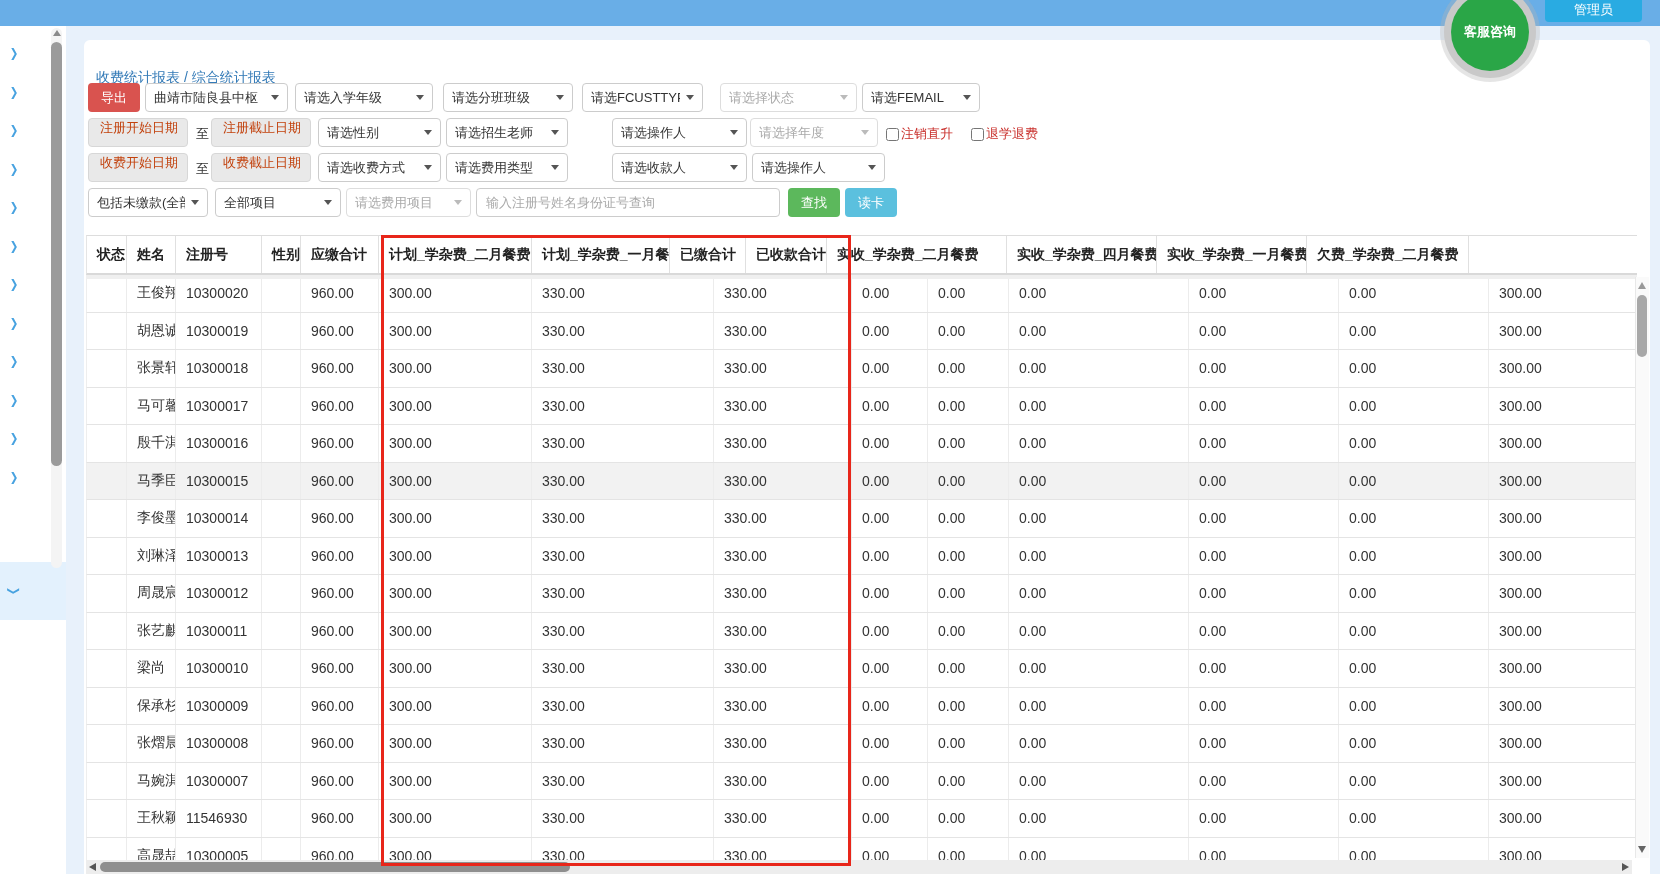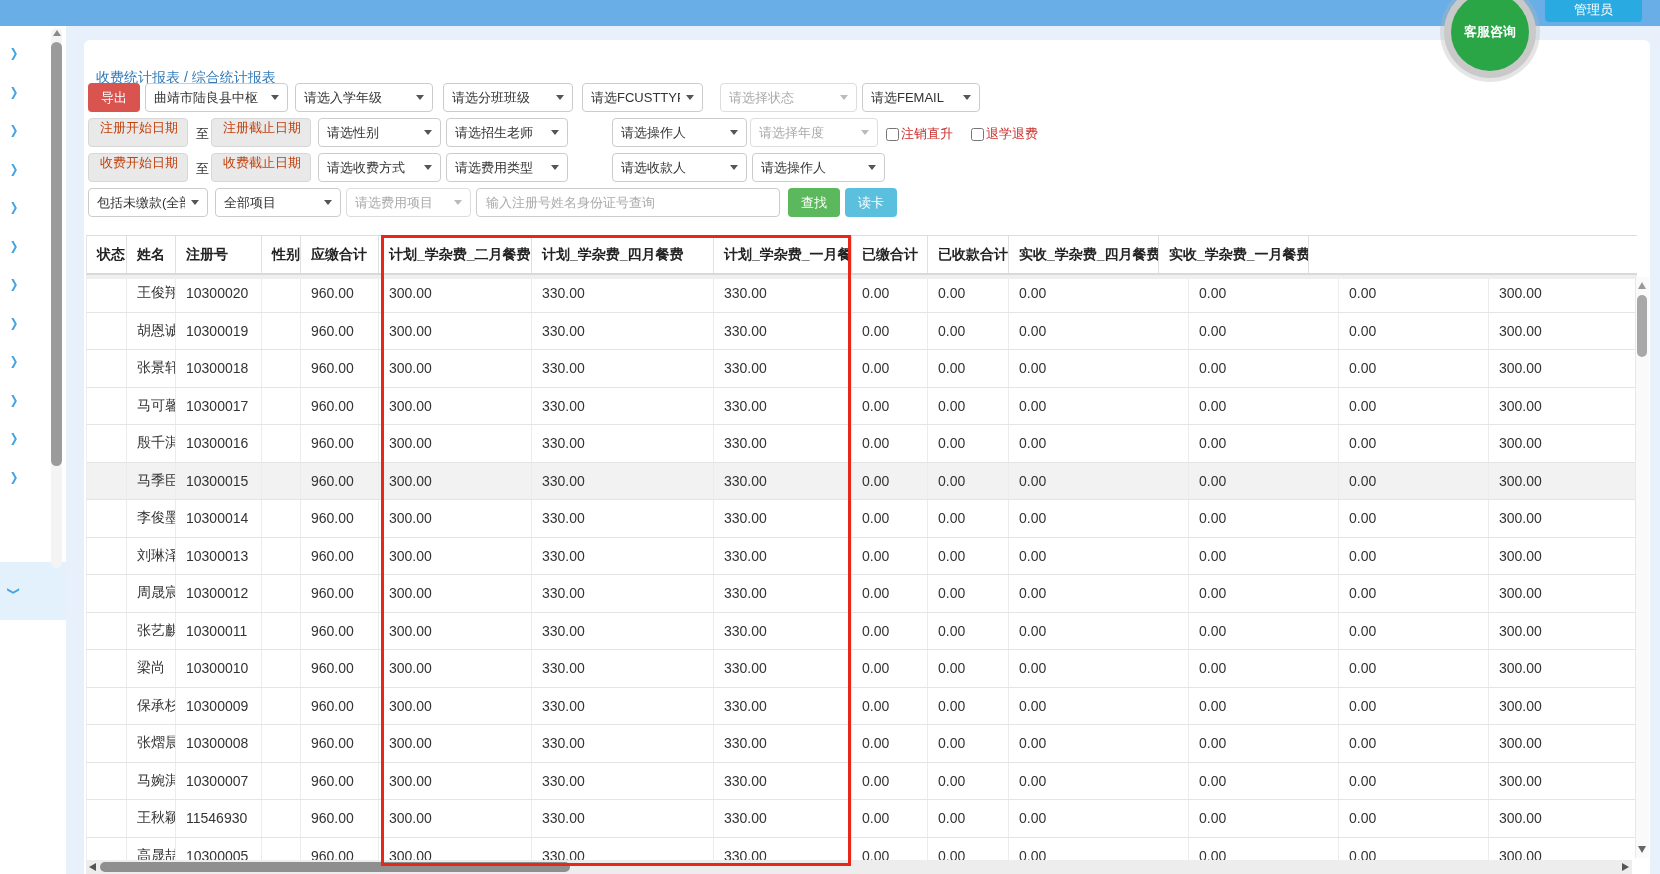--- a/index.html
+++ b/index.html
@@ -251,26 +251,27 @@
 <button class="btn" style="left:845px;top:188px;width:52px;background:#5bc0de;">读卡</button>
 
 <div id="table-clip" class="abs">
   <div id="thead">
       <div class="th" style="width: 40px;">状态</div>
       <div class="th" style="width: 49px;">姓名</div>
       <div class="th" style="width: 86px;">注册号</div>
       <div class="th" style="width: 39px;">性别</div>
       <div class="th" style="width: 78px;">应缴合计</div>
       <div class="th" style="width: 153px;">计划_学杂费_二月餐费</div>
-      <div class="th" style="width: 182px;">计划_学杂费_四月餐费</div>
       <div class="th" style="width: 138px;">计划_学杂费_一月餐费</div>
       <div class="th" style="width: 76px;">已缴合计</div>
       <div class="th" style="width: 81px;">已收款合计</div>
+      <div class="th" style="width: 180px;">实收_学杂费_二月餐费</div>
       <div class="th" style="width: 150px;">实收_学杂费_四月餐费</div>
       <div class="th" style="width: 150px;">实收_学杂费_一月餐费</div>
+      <div class="th" style="width: 162px;">欠费_学杂费_二月餐费</div>
     </div>
   <div id="tbody">
       <div class="tr">
         <div class="td" style="width: 40px;"></div>
         <div class="td" style="width: 49px;">王俊翔</div>
         <div class="td" style="width: 86px;">10300020</div>
         <div class="td" style="width: 39px;"></div>
         <div class="td" style="width: 78px;">960.00</div>
         <div class="td" style="width: 153px;">300.00</div>
         <div class="td" style="width: 182px;">330.00</div>

